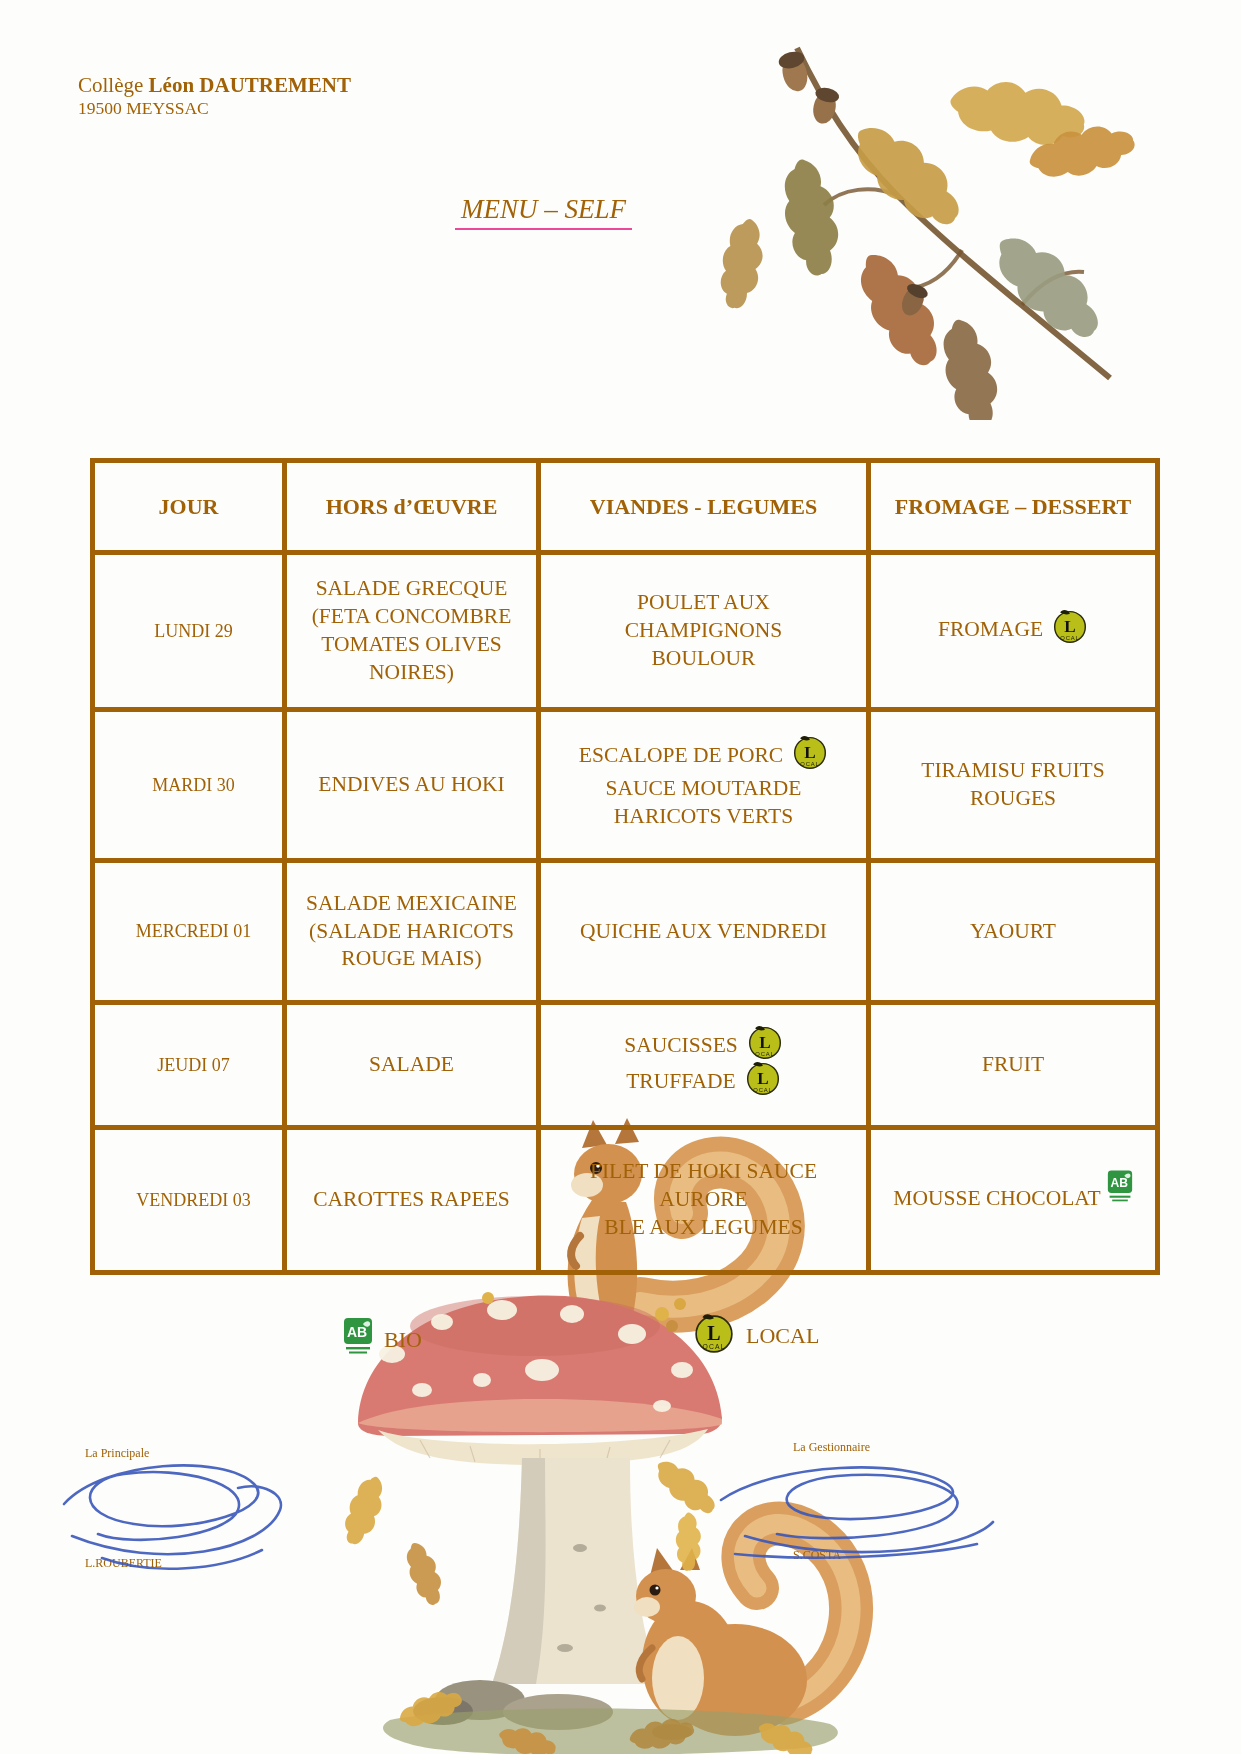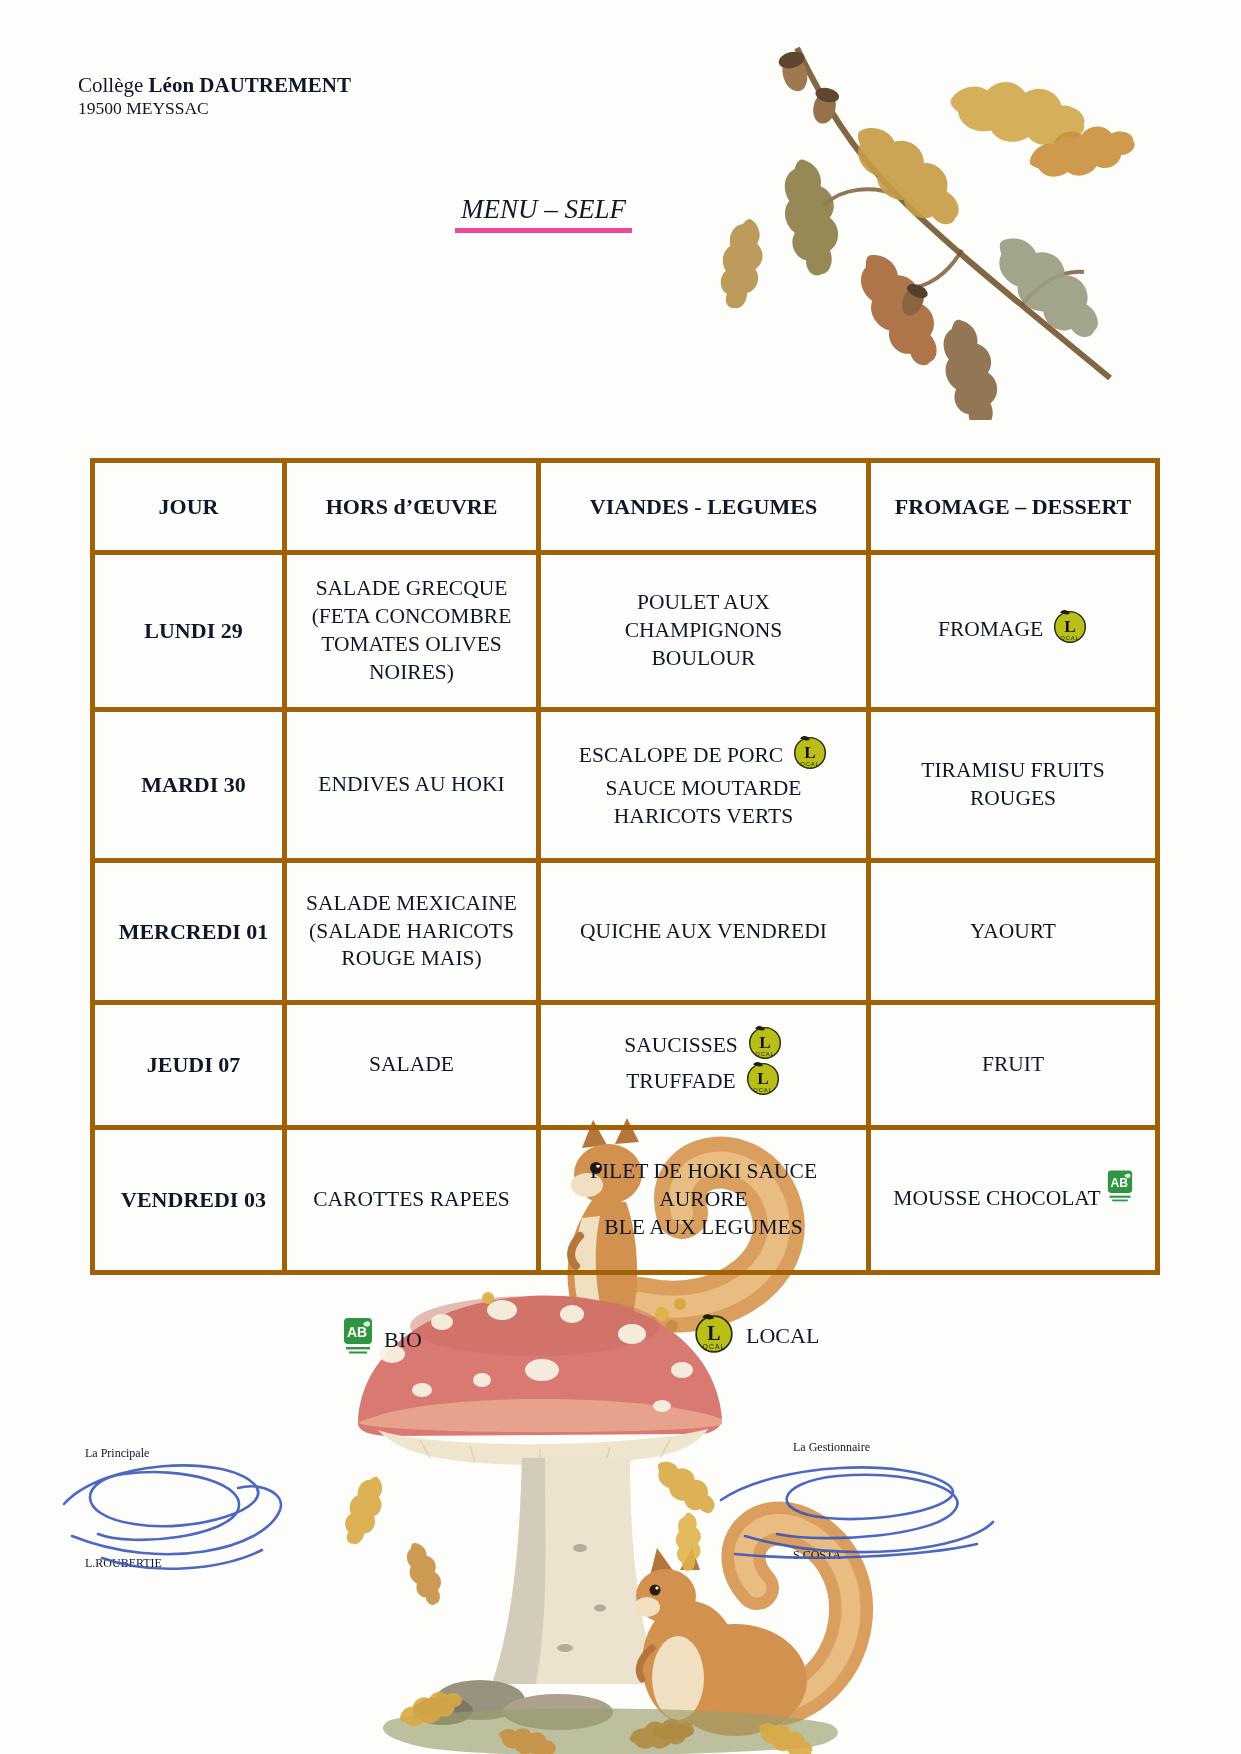--- a/index.html
+++ b/index.html
@@ -1,40 +1,40 @@
 <!DOCTYPE html>
 <html><head>
 <meta charset="utf-8">
 <style>
   html,body{margin:0;padding:0;background:#888;}
   .page{position:relative;width:1241px;height:1754px;margin:0 auto;background:#fdfdfb;overflow:hidden;
-        font-family:"Liberation Serif","DejaVu Serif",serif;color:#0f172a;}
+        font-family:"Liberation Serif","DejaVu Serif",serif;color:#a16207;}
   .abs{position:absolute;}
   
   .school{left:78px;top:72px;z-index:3;line-height:1.25;}
   .school .l1{font-size:21px;}
   .school .l1 b{font-weight:bold;}
   .school .l2{font-size:17.5px;font-weight:normal;}
   
   .doc-title{left:455px;top:194px;z-index:3;font-size:27px;font-style:italic;
-             border-bottom:5px solid #ec4899;padding:0 6px 3px 6px;}
+             border-bottom:2px solid #ec4899;padding:0 6px 3px 6px;}
   .week{left:275px;top:313px;z-index:3;font-size:31px;font-weight:bold;letter-spacing:.5px;}
   
   table.menu{position:absolute;left:90px;top:458px;width:1065px;z-index:2;
              border-collapse:collapse;table-layout:fixed;background:transparent;}
   .menu th,.menu td{border:5px solid #a16207;text-align:center;vertical-align:middle;padding:2px 6px;}
   .menu thead tr{height:92px;}
   .menu tbody tr:nth-child(1){height:157px;}
   .menu tbody tr:nth-child(2){height:151px;}
   .menu tbody tr:nth-child(3){height:142px;}
   .menu tbody tr:nth-child(4){height:125px;}
   .menu tbody tr:nth-child(5){height:145px;}
   .menu th{font-size:22px;font-weight:bold;}
   .menu td{font-size:21.5px;}
-  .menu td.day{font-weight:bold;font-size:22px;padding-left:16px;}
+  .menu td.day{font-weight:normal;font-size:18px;padding-left:16px;}
   .menu .line{white-space:nowrap;line-height:1.3;}
   .badge{display:inline-block;vertical-align:middle;position:relative;top:-5px;margin-left:9px;}
   .badge.bio-b{top:-13px;margin-left:6px;}
   .badge svg{display:block;}
   
   .footnote{left:88px;top:1283px;z-index:3;font-size:17px;}
   .legend{z-index:3;display:flex;align-items:center;gap:11px;font-size:22px;}
   .legend-bio{left:343px;top:1316px;}
   .legend-local{left:693px;top:1312px;}
   

